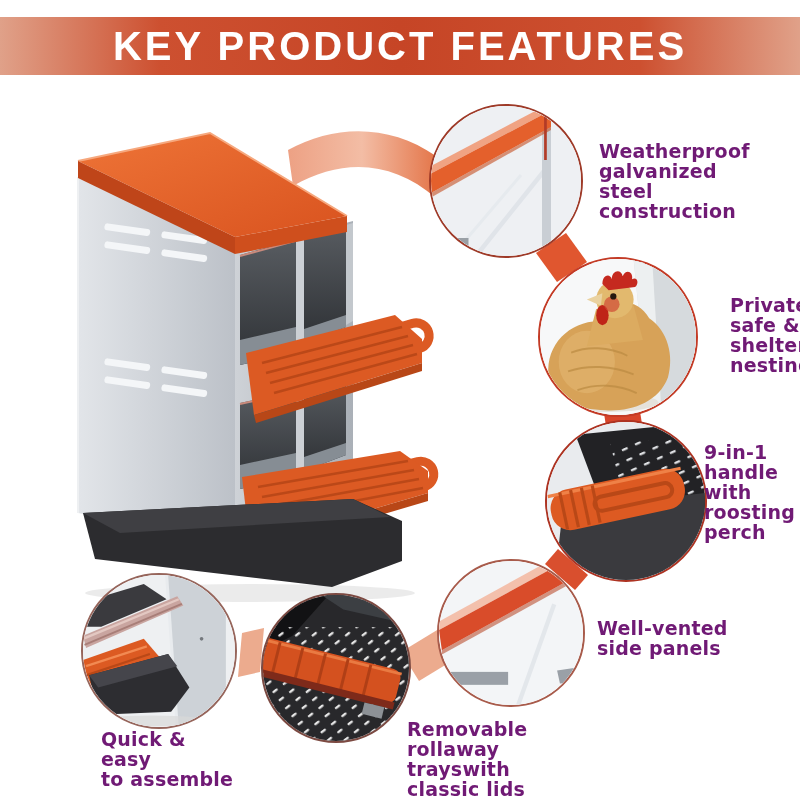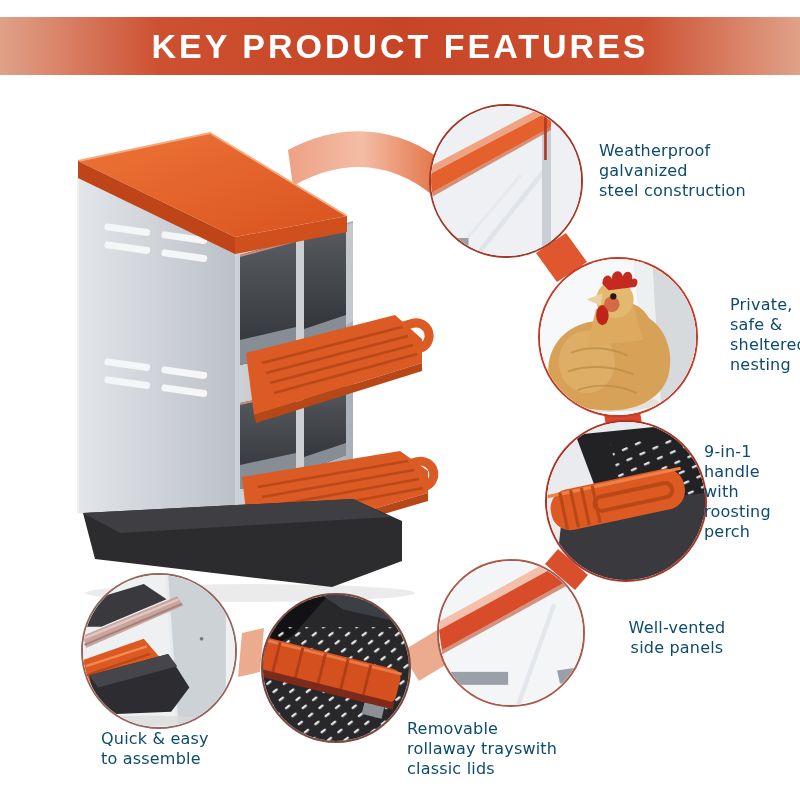--- a/index.html
+++ b/index.html
@@ -3,39 +3,39 @@
 <meta charset="utf-8">
 <style>
   html,body{margin:0;padding:0;background:#ffffff;}
   .stage{position:relative;width:800px;height:800px;background:#ffffff;overflow:hidden;
          font-family:"DejaVu Sans",sans-serif;}
   
   .banner{position:absolute;left:0;top:17px;width:800px;height:58px;
           background:linear-gradient(90deg,#e0a189 0%,#cd5030 20%,#c64526 50%,#cd5030 80%,#e0a189 100%);
           display:flex;align-items:center;justify-content:center;}
   .banner h1{margin:0;font-family:"Liberation Sans",sans-serif;font-weight:800;
-             font-size:34px;letter-spacing:3px;color:#ffffff;}
+             font-size:40px;letter-spacing:3px;color:#ffffff;}
   
   .layer{position:absolute;left:0;top:0;width:800px;height:800px;}
   
   .callout{position:absolute;border-radius:50%;overflow:hidden;background:#fff;box-sizing:border-box;}
   .callout svg{display:block;width:100%;height:100%;}
   .c1{left:429px;top:104px;width:154px;height:154px;border:2px solid #9e3a28;}
   .c2{left:538px;top:257px;width:160px;height:160px;border:2px solid #c33b26;}
   .c3{left:545px;top:420px;width:162px;height:162px;border:2px solid #ad3322;}
   .c4{left:437px;top:559px;width:148px;height:148px;border:2px solid #a85b4b;}
   .c5{left:261px;top:593px;width:150px;height:150px;border:2px solid #7c4a42;}
   .c6{left:81px;top:573px;width:156px;height:156px;border:2px solid #96655b;}
   
-  .label{position:absolute;color:#0c4a6e;font-size:16px;line-height:20px;font-weight:400;
+  .label{position:absolute;color:#701a75;font-size:19px;line-height:20px;font-weight:700;
          letter-spacing:.2px;white-space:pre-line;}
   .f1{left:599px;top:141px;width:185px;}
   .f2{left:702px;top:295px;width:95px;margin-left:28px;}
   .f3{left:704px;top:442px;width:95px;}
-  .f4{left:597px;top:618px;width:160px;text-align:center;}
+  .f4{left:597px;top:618px;width:160px;}
   .f5{left:407px;top:719px;width:200px;}
   .f6{left:101px;top:729px;width:140px;}
 </style>
 </head>
 <body>
 
 <div class="stage">
 
   <header class="banner">
     <h1>KEY PRODUCT FEATURES</h1>

